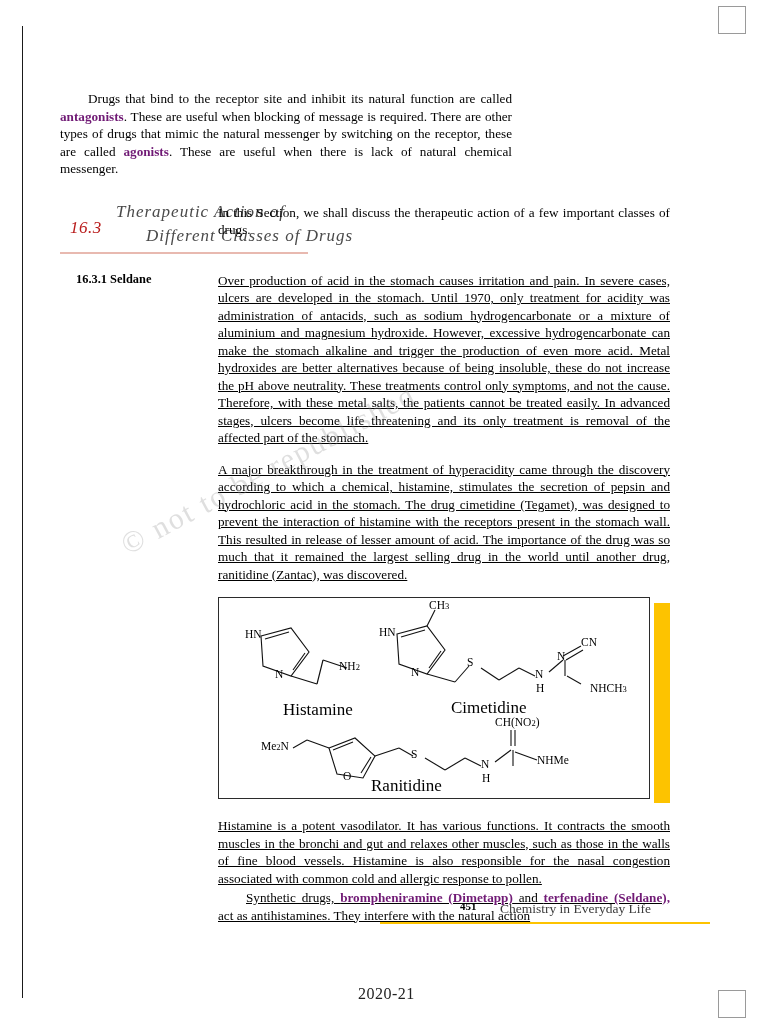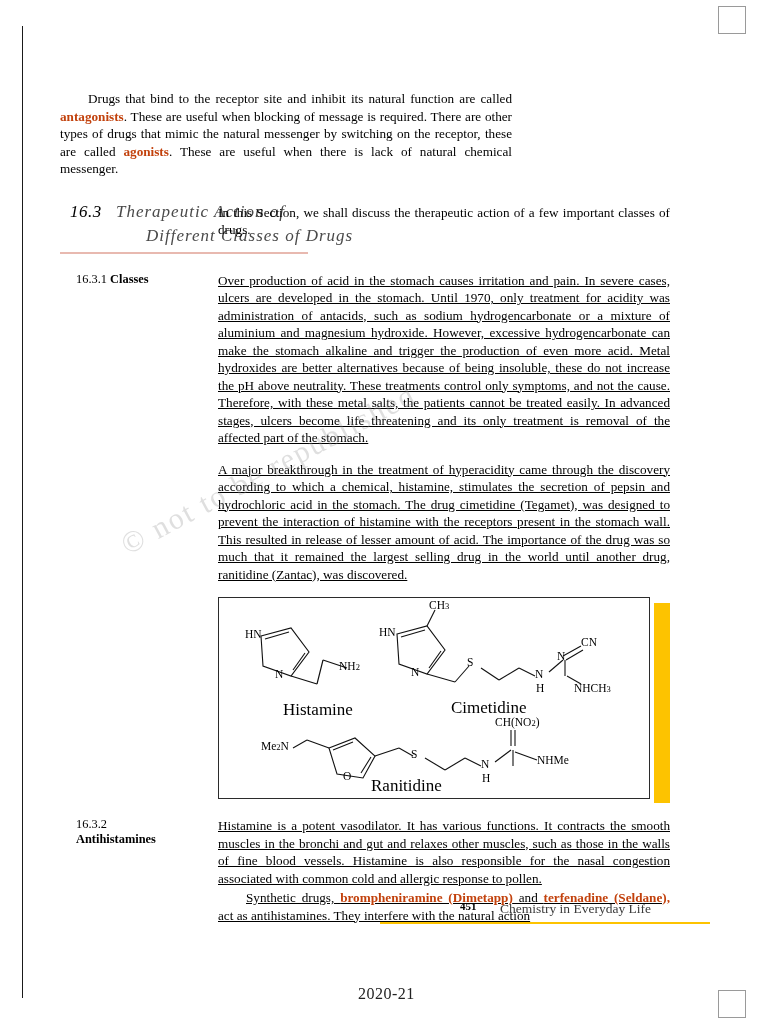--- a/index.html
+++ b/index.html
@@ -47,42 +47,42 @@
     width: 630px;
   }
 
   p.body-text {
     margin: 0 0 0 0;
     font-size: 13.2px;
     line-height: 17.5px;
     text-align: justify;
   }
   .para-indent { text-indent: 28px; }
-  .b-orange { font-weight: bold; color: #c2410c; }
+  .b-orange { font-weight: bold; color: #701a75; }
 
   
   .top-para {
     margin-left: 158px;
     width: 452px;
   }
 
   
   .section-head {
     position: relative;
     margin-top: 22px;
     height: 62px;
   }
   .sec-num {
     position: absolute;
     left: 10px;
-    top: 2px;
+    top: 18px;
     font-family: "Liberation Serif", serif;
     font-style: italic;
     font-size: 17px;
-    color: #000000;
+    color: #b91c1c;
     letter-spacing: 0.5px;
   }
   .sec-title-1 {
     position: absolute;
     left: 56px;
     top: 2px;
     font-style: italic;
     font-size: 17px;
     color: #4a4a4a;
     letter-spacing: 1px;
@@ -120,21 +120,21 @@
     margin-top: 10px;
   }
   .margin-head {
     position: absolute;
     left: 16px;
     top: 0;
     width: 140px;
     font-size: 12.4px;
     line-height: 15px;
   }
-  .margin-head .num { font-weight: normal; }
+  .margin-head .num { font-weight: bold; }
   .margin-head .name { font-weight: bold; }
   .row-body {
     margin-left: 158px;
     width: 452px;
     text-decoration: underline;
   }
 
   .gap { height: 14px; }
 
   
@@ -244,21 +244,21 @@
       <span class="sec-num">16.3</span>
       <span class="sec-title-1">Therapeutic Action of</span>
       <span class="sec-title-2">Different Classes of Drugs</span>
       <div class="sec-underline"></div>
       <p class="sec-side-text body-text">In this Section, we shall discuss the therapeutic action of a few important classes of drugs.</p>
     </div>
 
     <div class="row">
       <div class="margin-head">
         <span class="num">16.3.1</span>
-        <span class="name">Classes</span>
+        <span class="name">Seldane</span>
       </div>
       <div class="row-body">
         <p class="body-text">Over production of acid in the stomach causes irritation and pain. In severe cases, ulcers are developed in the stomach. Until 1970, only treatment for acidity was administration of antacids, such as sodium hydrogencarbonate or a mixture of aluminium and magnesium hydroxide. However, excessive hydrogencarbonate can make the stomach alkaline and trigger the production of even more acid. Metal hydroxides are better alternatives because of being insoluble, these do not increase the pH above neutrality. These treatments control only symptoms, and not the cause. Therefore, with these metal salts, the patients cannot be treated easily. In advanced stages, ulcers become life threatening and its only treatment is removal of the affected part of the stomach.</p>
         <div class="gap"></div>
         <p class="body-text">A major breakthrough in the treatment of hyperacidity came through the discovery according  to which a chemical, histamine, stimulates the secretion of pepsin and hydrochloric acid in the stomach. The drug cimetidine (Tegamet), was designed to prevent the interaction of histamine with the receptors present in the stomach wall. This resulted in release of lesser amount of acid.  The importance of the drug was so much that it remained the largest selling drug in the world until another drug, ranitidine (Zantac), was discovered.</p>
       </div>
     </div>
 
     <div class="figure-wrap">
       <div class="figure-bar"></div>
@@ -314,39 +314,35 @@
         <span class="chem-name" style="left:64px; top:102px;">Histamine</span>
 
         <span class="chem-label" style="left:210px; top:1px;">CH<span style="font-size:8.5px;">3</span></span>
         <span class="chem-label" style="left:160px; top:28px;">HN</span>
         <span class="chem-label" style="left:192px; top:68px;">N</span>
         <span class="chem-label" style="left:248px; top:58px;">S</span>
         <span class="chem-label" style="left:316px; top:70px;">N</span>
         <span class="chem-label" style="left:317px; top:84px;">H</span>
         <span class="chem-label" style="left:338px; top:52px;">N</span>
         <span class="chem-label" style="left:362px; top:38px;">CN</span>
-        <span class="chem-label" style="left:355px; top:84px;text-align:right;">NHCH<span style="font-size:8.5px;">3</span></span>
+        <span class="chem-label" style="left:371px; top:84px;text-align:right;">NHCH<span style="font-size:8.5px;">3</span></span>
         <span class="chem-name" style="left:232px; top:100px;">Cimetidine</span>
 
         <span class="chem-label" style="left:42px; top:142px;font-family:Liberation Serif, serif;">Me<span style="font-size:8.5px;">2</span>N</span>
         <span class="chem-label" style="left:124px; top:172px;">O</span>
         <span class="chem-label" style="left:192px; top:150px;">S</span>
         <span class="chem-label" style="left:262px; top:160px;">N</span>
         <span class="chem-label" style="left:263px; top:174px;">H</span>
         <span class="chem-label" style="left:276px; top:118px;">CH(NO<span style="font-size:8.5px;">2</span>)</span>
         <span class="chem-label" style="left:318px; top:156px;">NHMe</span>
         <span class="chem-name" style="left:152px; top:178px;">Ranitidine</span>
       </div>
     </div>
 
     <div class="row" style="margin-top:18px;">
-      <div class="margin-head">
-        <div class="num">16.3.2</div>
-        <div class="name">Antihistamines</div>
-      </div>
       <div class="row-body">
         <p class="body-text">Histamine is a potent vasodilator. It has various functions. It contracts the smooth muscles in the bronchi and gut and relaxes other muscles, such as those in the walls of fine blood vessels. Histamine is also responsible for the nasal congestion associated with common cold and allergic response to pollen.</p>
         <p class="body-text para-indent" style="margin-top:2px;"><span>Synthetic drugs, </span><span class="b-orange">brompheniramine (Dimetapp)</span><span> and </span><span class="b-orange">terfenadine (Seldane),</span><span> act as antihistamines. They interfere with the natural action</span></p>
       </div>
     </div>
 
   </div>
 
   <div class="watermark">© not to be republished</div>
 

